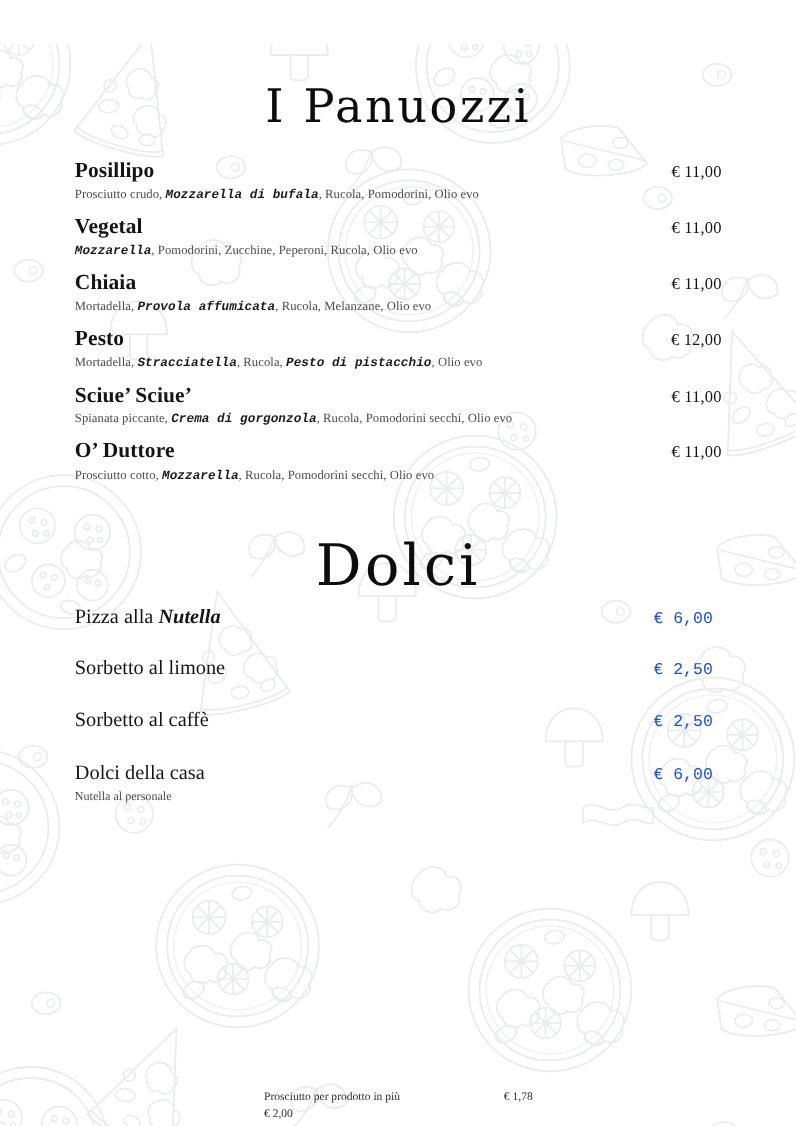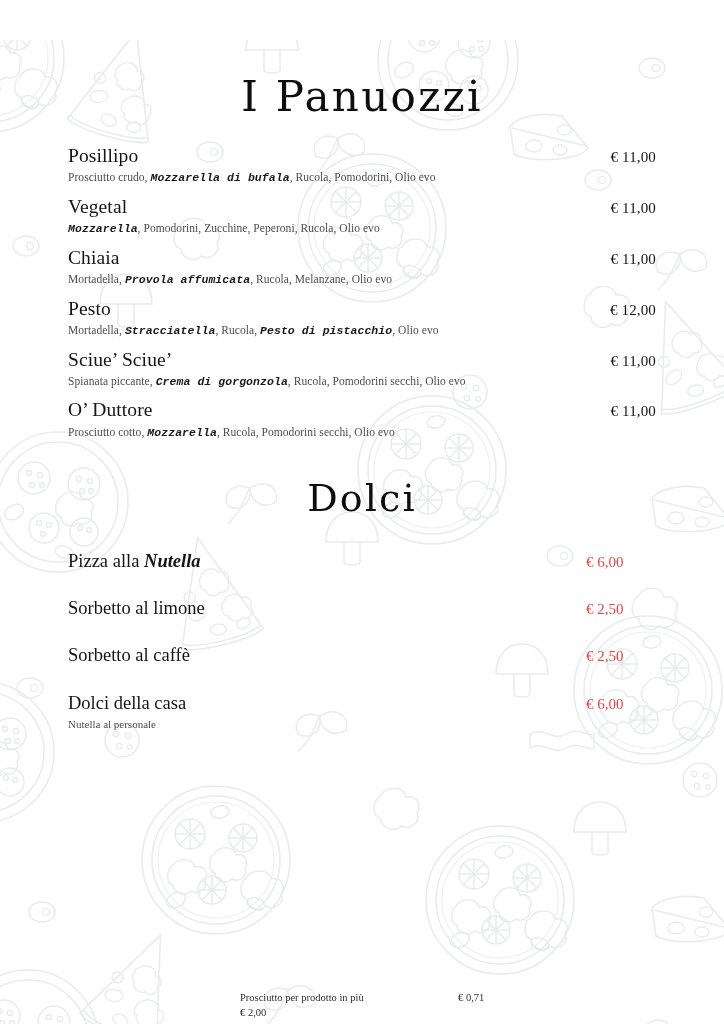--- a/index.html
+++ b/index.html
@@ -49,42 +49,42 @@
   #title-panuozzi {
     position: absolute;
     left: 0; right: 0;
     top: 8px;
     font-size: 42px;
   }
   #title-dolci {
     position: absolute;
     left: 0; right: 0;
     top: 414px;
-    font-size: 38px;
+    font-size: 52px;
   }
 
   
   #panuozzi-list {
     position: absolute;
     left: 68px;
     right: 68px;
     top: 104px;
   }
   .item {
     position: relative;
     margin-bottom: 9px;
   }
   .item-head {
     display: flex;
     align-items: baseline;
     justify-content: space-between;
   }
   .item-name {
     font-size: 19.5px;
-    font-weight: 400;
+    font-weight: 700;
     line-height: 1.25;
     color: #141414;
     letter-spacing: 0.005em;
   }
   .item-price {
     font-size: 15px;
     color: #141414;
     white-space: nowrap;
     text-align: right;
     min-width: 72px;
@@ -127,24 +127,25 @@
     font-weight: 400;
     color: #141414;
     line-height: 1.2;
   }
   .dolce-name b {
     font-weight: 700;
     font-style: italic;
   }
   .dolce-price {
     font-size: 15px;
-    color: #ef4444;
+    color: #1d4ed8;
     white-space: nowrap;
-    text-align: left;
+    text-align: center;
     min-width: 70px;
+    font-family: Liberation Mono, monospace;
   }
   .dolce-note {
     font-size: 11px;
     color: #4c4c4c;
     margin-top: 3px;
     line-height: 1.3;
   }
 
   
   #footer {
@@ -404,21 +405,21 @@
             <div class="dolce-name"><span>Dolci della casa</span></div>
             <div class="dolce-price">€ 6,00</div>
           </div>
           <div class="dolce-note">Nutella al personale</div>
         </div>
       </div>
 
     <div id="footer">
         <div class="footer-row">
           <div class="footer-label">Prosciutto per prodotto in più</div>
-          <div class="footer-price">€ 0,71</div>
+          <div class="footer-price">€ 1,78</div>
         </div>
         <div class="footer-row">
           <div class="footer-price">€ 2,00</div>
         </div>
       </div>
 
   </div>
 </div>
 
 </body></html>

